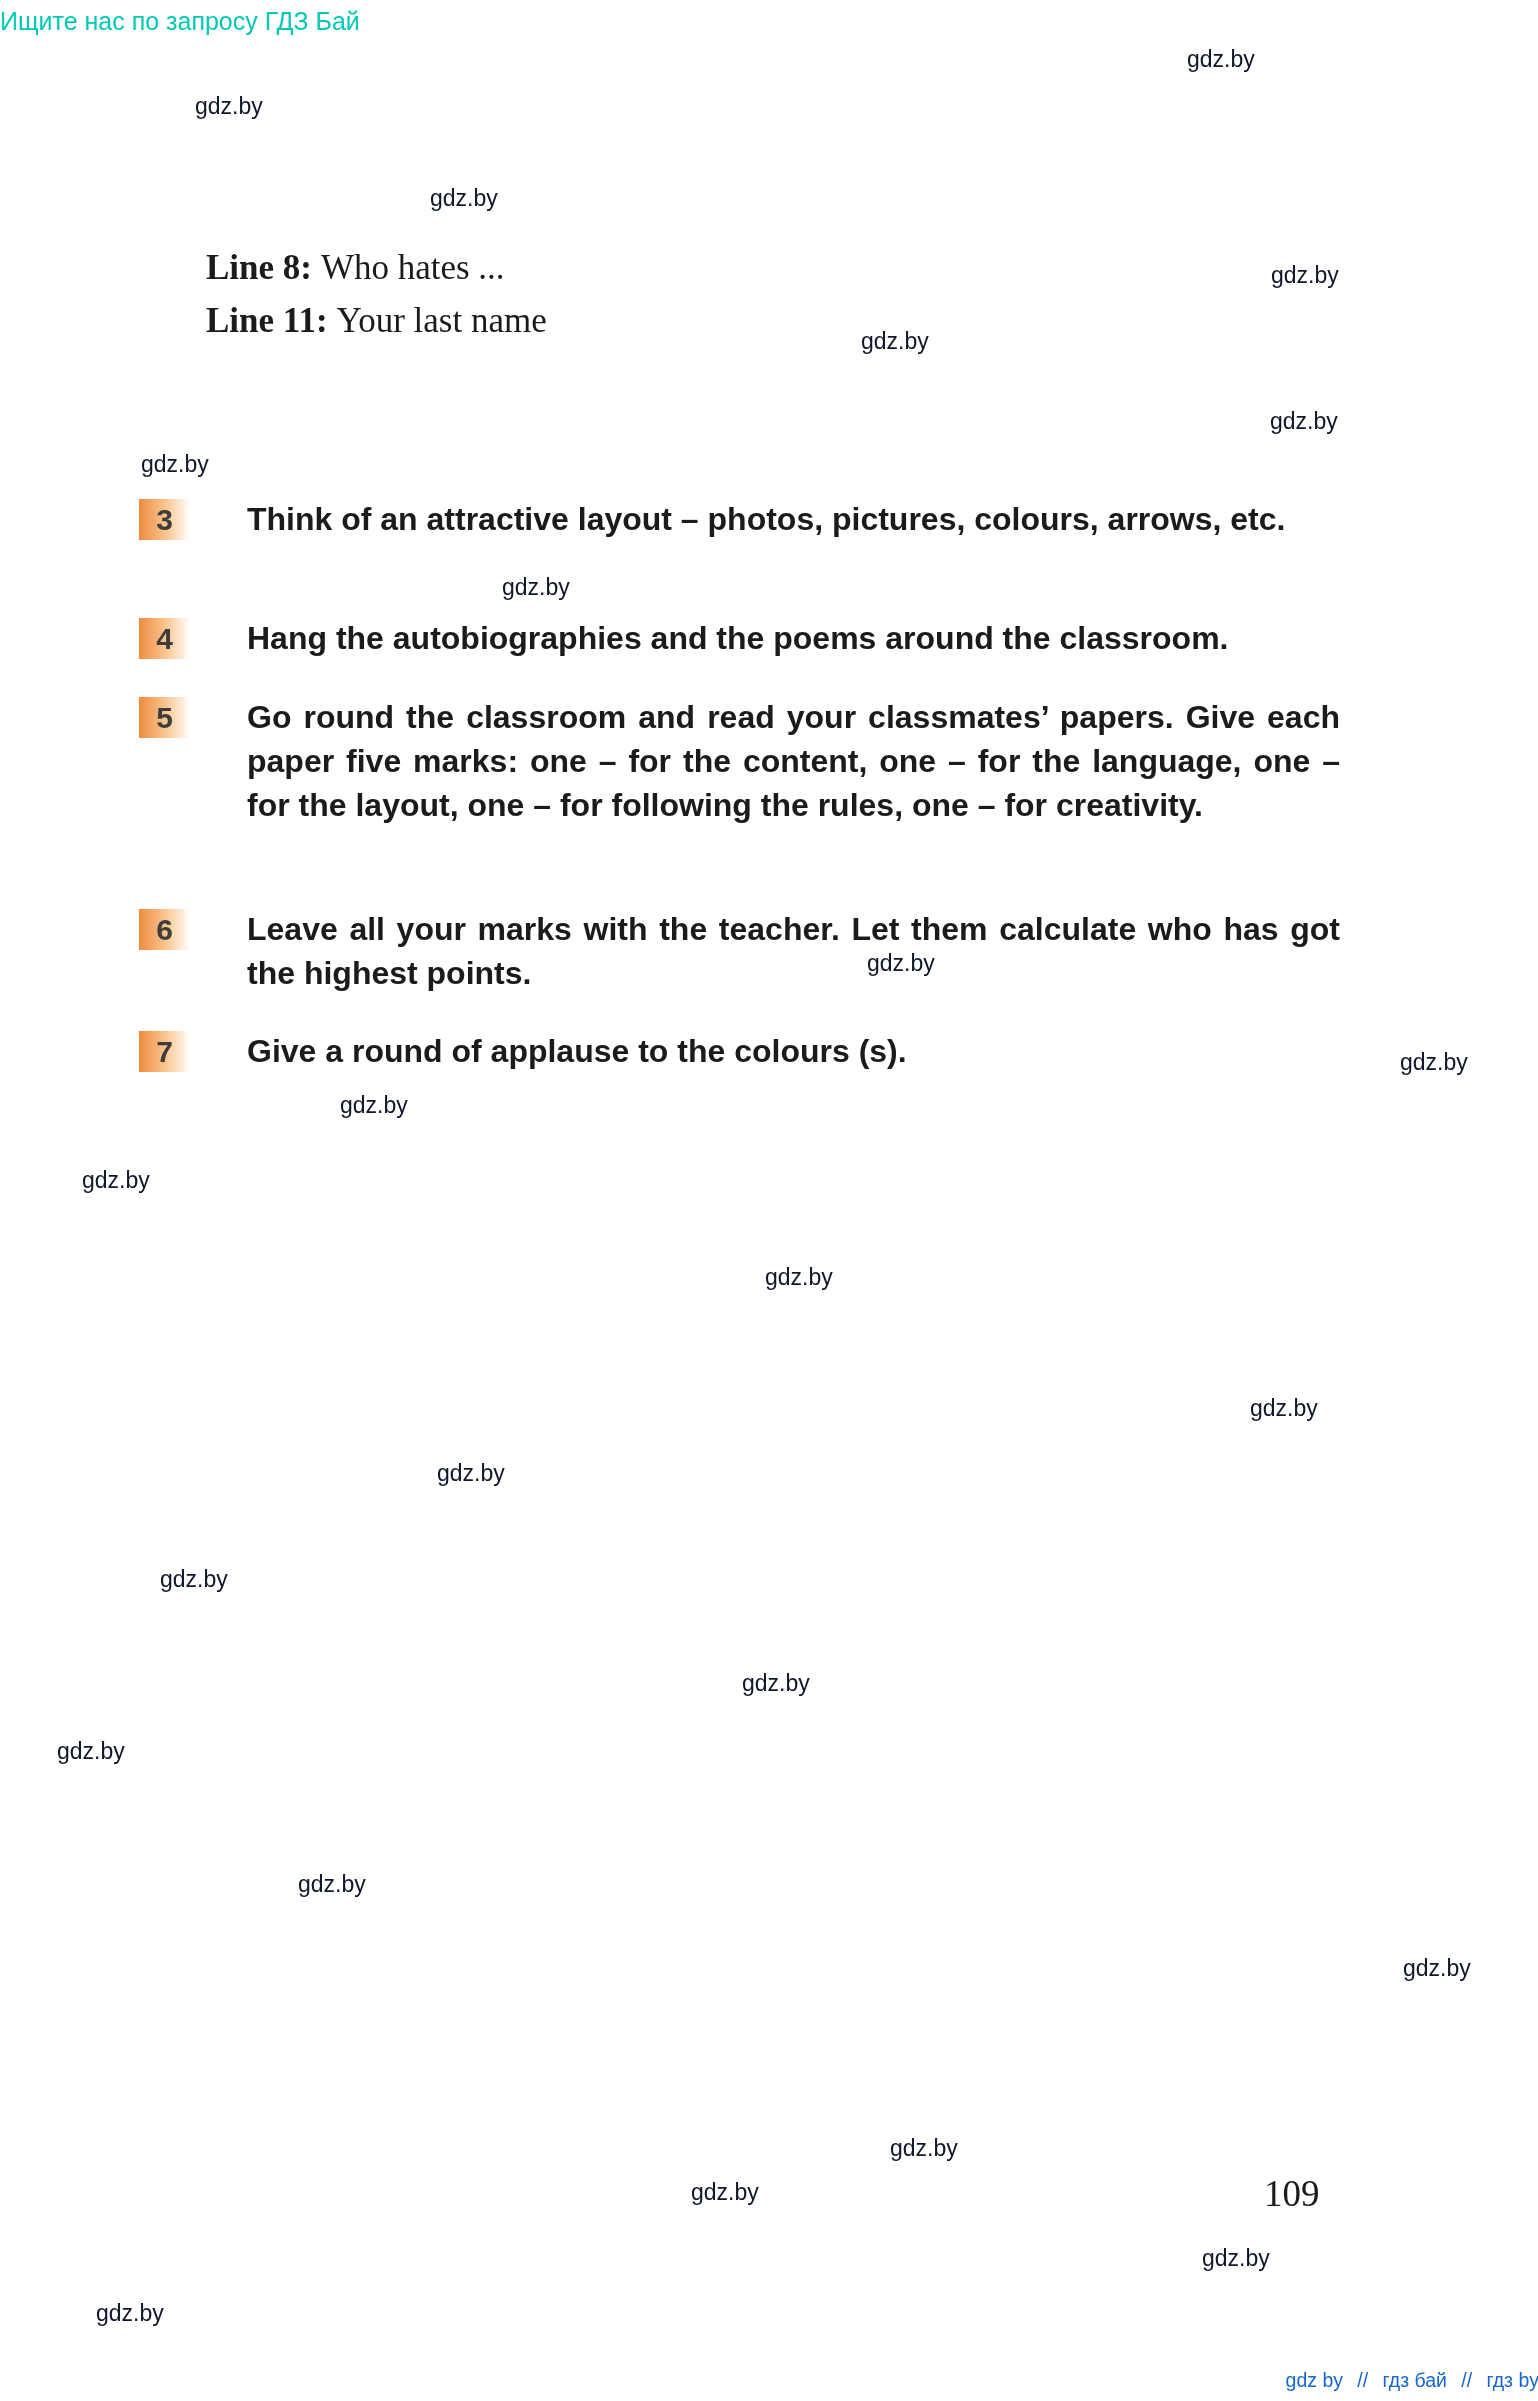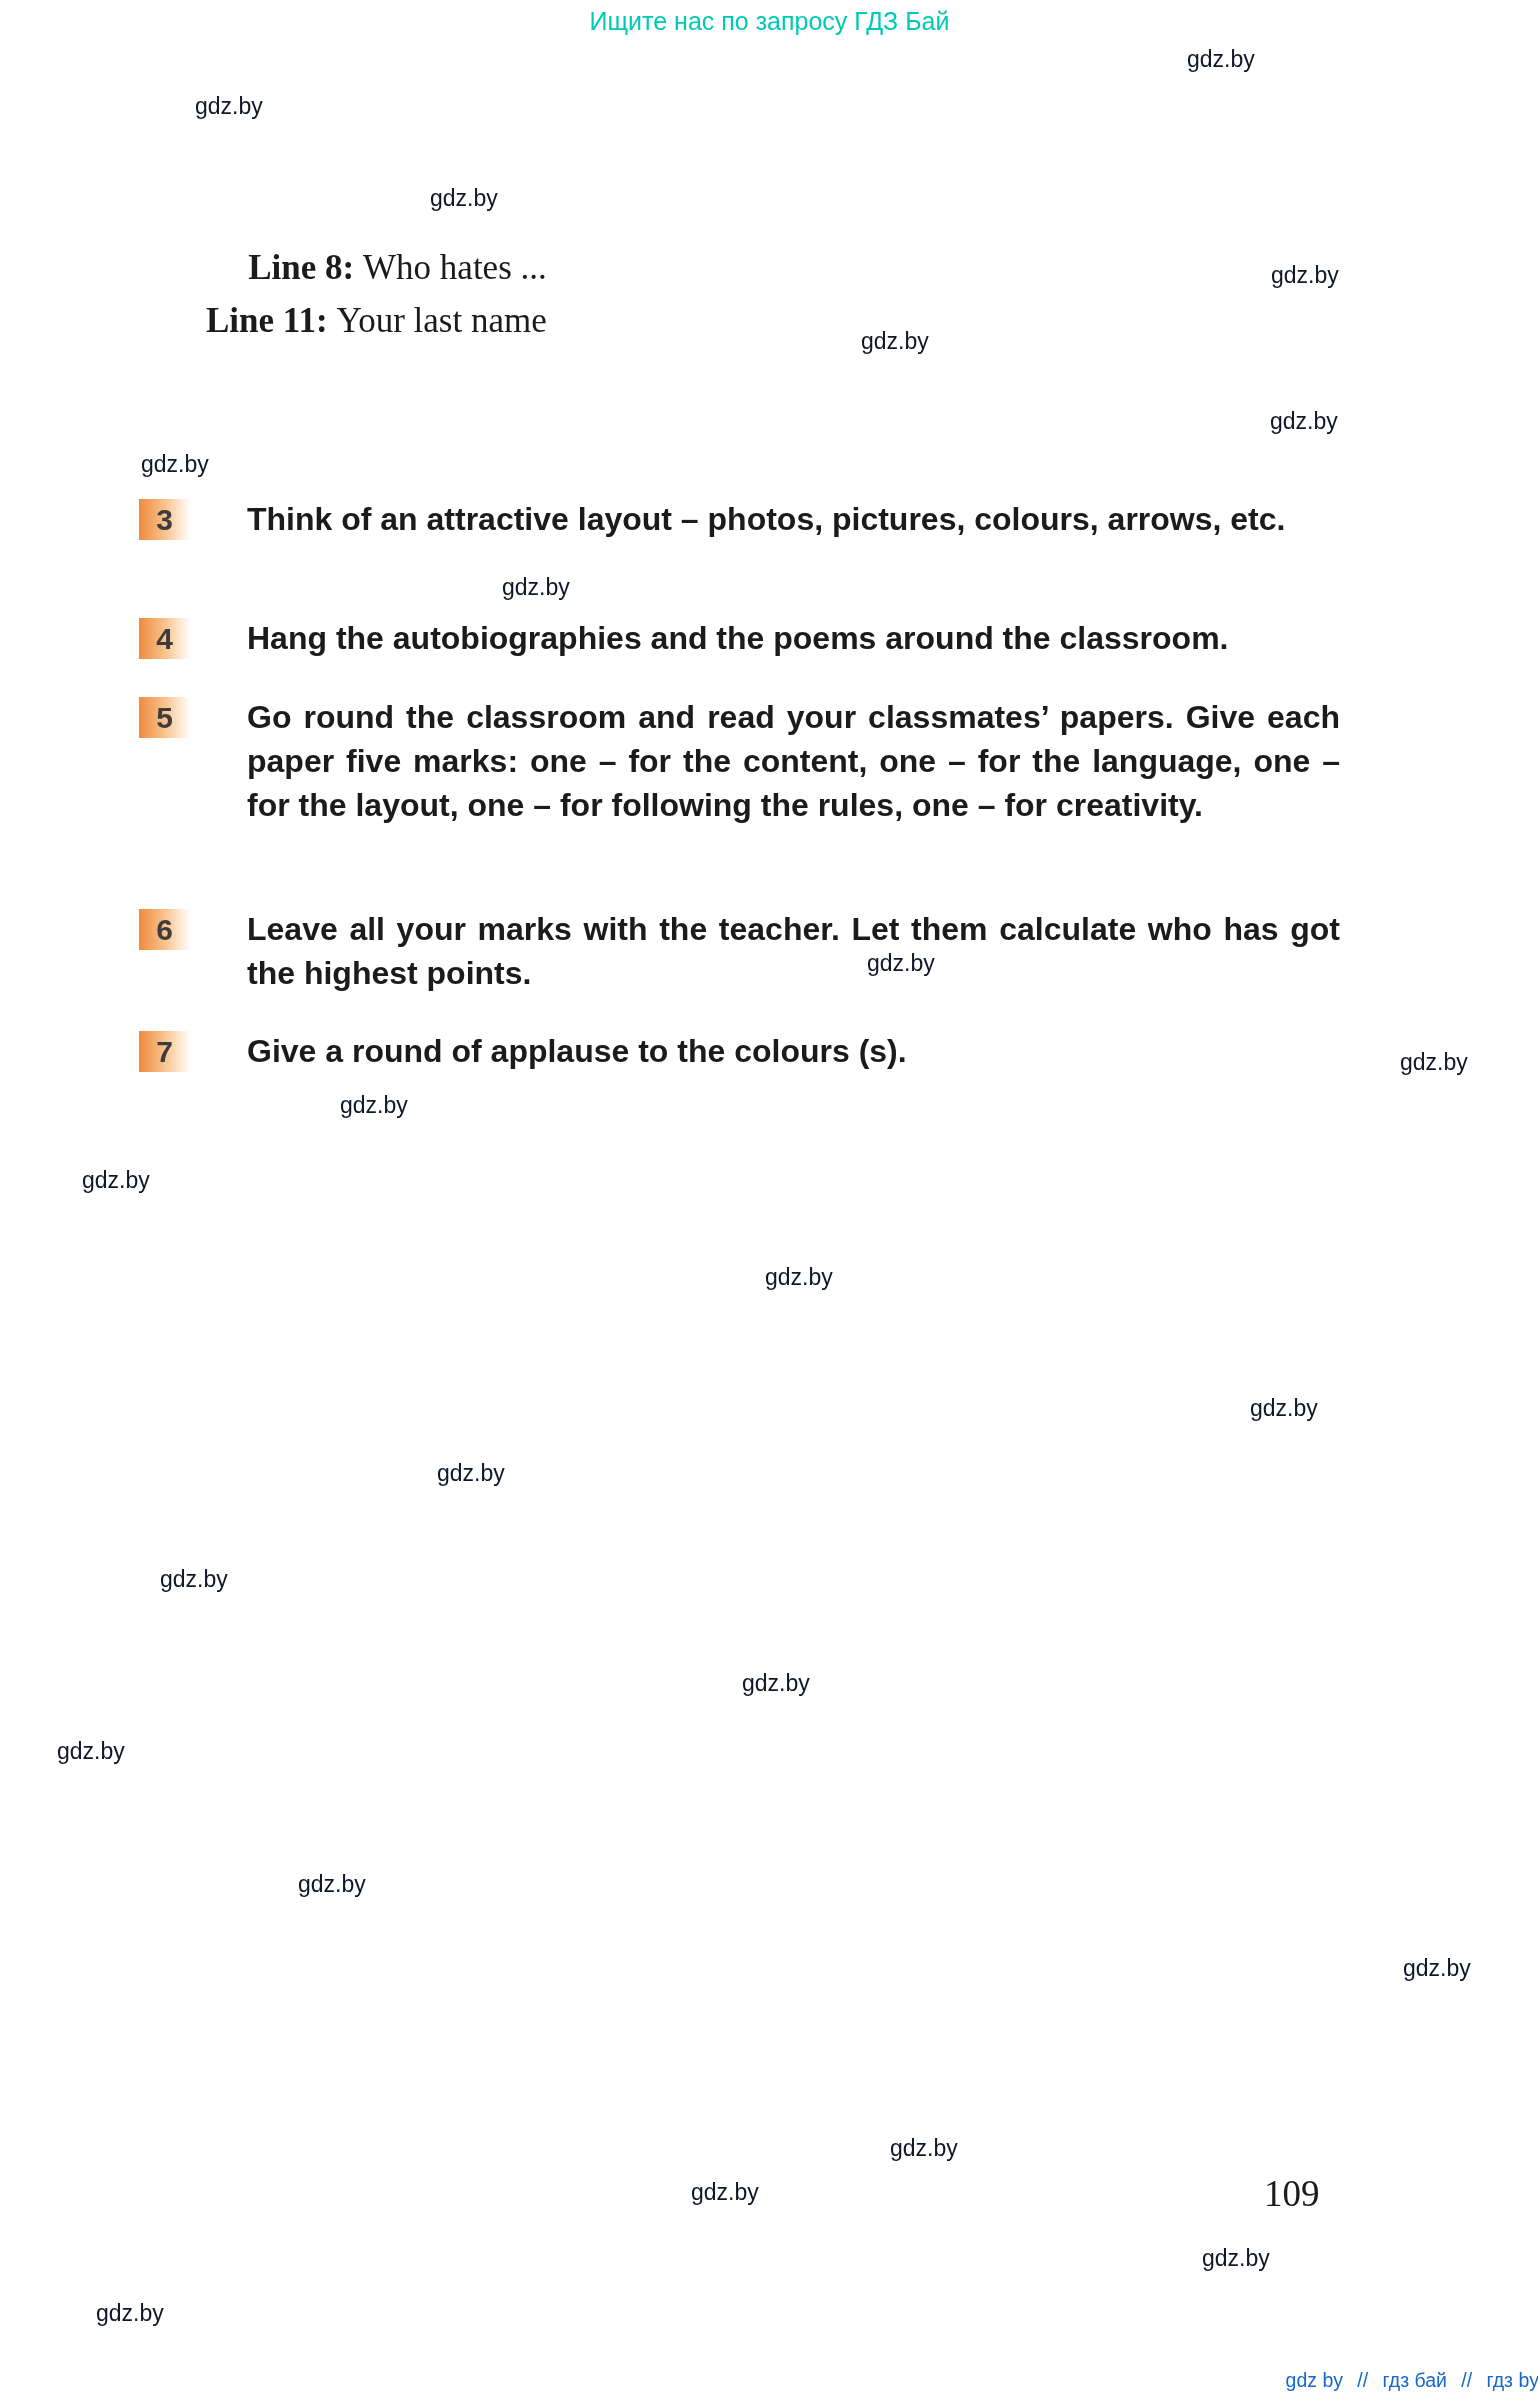--- a/index.html
+++ b/index.html
@@ -8,39 +8,38 @@
 
   .page {
     position:relative;
     width:1539px; height:2401px;
     background:#ffffff;
     overflow:hidden;
   }
 
   .top-banner {
     position:absolute; top:7px; left:0; width:100%;
-    text-align:center;
     font-size:25px;
     color:var(--banner, #00c9b4);
   }
 
   .wm {
     position:absolute;
     font-size:23px;
     color:#0f172a;
     white-space:nowrap;
   }
 
   .poem {
     position:absolute; left:206px; top:241px;
     font-family:"Liberation Serif", serif;
     font-size:35px;
     color:var(--text-dark, #1b1b1b);
   }
-  .poem-line { height:53px; line-height:53px; white-space:nowrap;text-align:right; }
+  .poem-line { height:53px; line-height:53px; white-space:nowrap; }
   .poem-line .lbl { font-weight:700; margin-right:8.9px; }
 
   .task {
     position:absolute; left:139px; width:1201px;
   }
   .badge {
     position:absolute; left:0; top:1.8px;
     width:51px; height:41px;
     text-align:center; line-height:41px;
     font-size:30px; font-weight:700;

